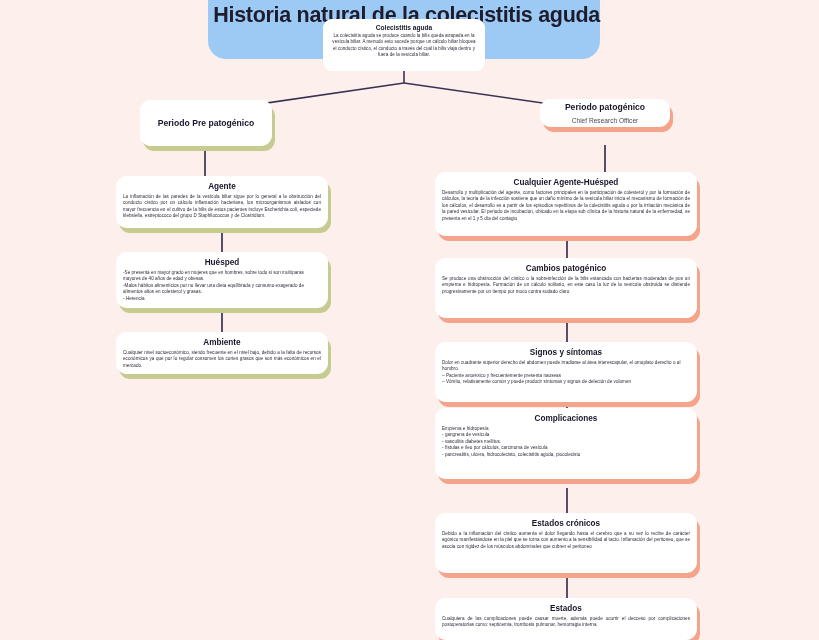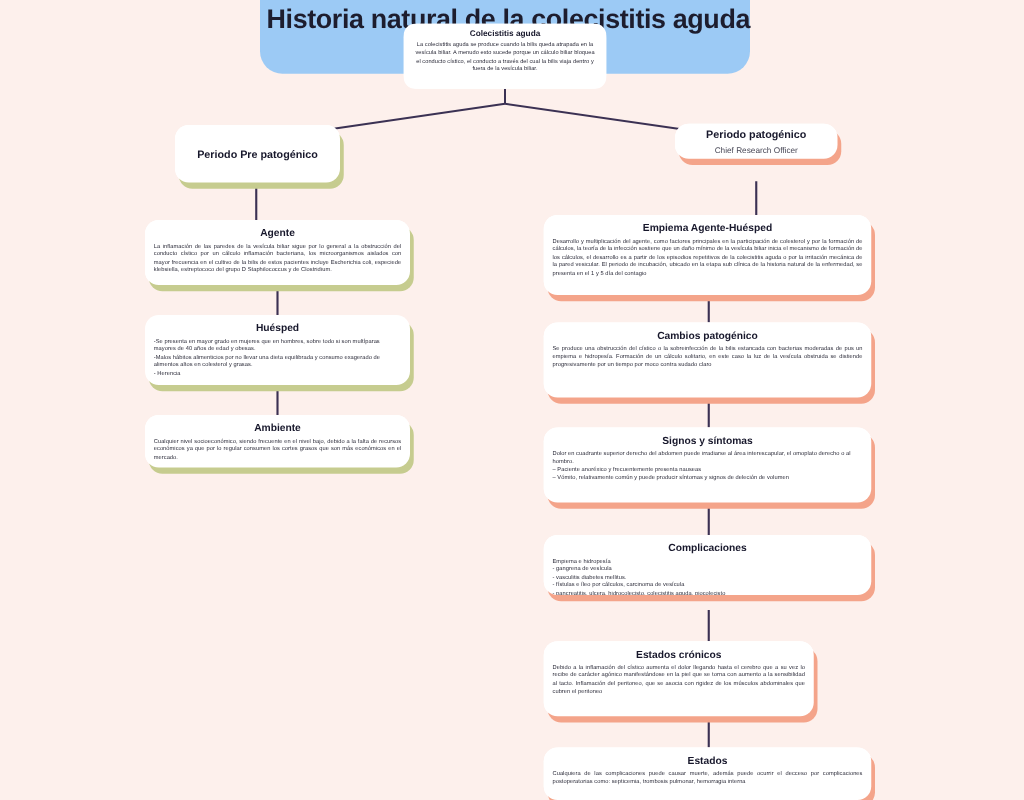--- a/index.html
+++ b/index.html
@@ -164,21 +164,21 @@
   <div class="shadow"></div>
   <div class="face">
     <div class="c-title">Periodo patogénico</div>
     <div class="c-sub">Chief Research Officer</div>
   </div>
 </div>
 
 <div class="card coral" style="left:435px;top:172px;width:262px;height:64px;">
   <div class="shadow"></div>
   <div class="face">
-    <div class="c-title">Empiema Agente-Huésped</div>
+    <div class="c-title">Cualquier Agente-Huésped</div>
     <div class="c-body">Desarrollo y multiplicación del agente, como factores principales en la participación de colesterol y por la formación de cálculos, la teoría de la infección sostiene que un daño mínimo de la vesícula biliar inicia el mecanismo de formación de los cálculos, el desarrollo es a partir de los episodios repetitivos de la colecistitis aguda o por la irritación mecánica de la pared vesicular. El periodo de incubación, ubicado en la etapa sub clínica de la historia natural de la enfermedad, se presenta en el 1 y 5 día del contagio</div>
   </div>
 </div>
 
 <div class="card coral" style="left:435px;top:258px;width:262px;height:60px;">
   <div class="shadow"></div>
   <div class="face">
     <div class="c-title">Cambios patogénico</div>
     <div class="c-body">Se produce una obstrucción del cístico o la sobreinfección de la bilis estancada con bacterias moderadas de pus un empiema e hidropesía. Formación de un cálculo solitario, en este caso la luz de la vesícula obstruida se distiende progresivamente por un tiempo por moco contra sudado claro</div>
   </div>
@@ -187,33 +187,33 @@
 <div class="card coral" style="left:435px;top:342px;width:262px;height:60px;">
   <div class="shadow"></div>
   <div class="face">
     <div class="c-title">Signos y síntomas</div>
     <div class="c-body lines" style="white-space:pre-line;">Dolor en cuadrante superior derecho del abdomen puede irradiarse al área interescapular, el omoplato derecho o al hombro.
 – Paciente anoréxico y frecuentemente presenta nauseas
 – Vómito, relativamente común y puede producir síntomas y signos de deleción de volumen</div>
   </div>
 </div>
 
-<div class="card coral" style="left:435px;top:428px;width:262px;height:48px;">
+<div class="card coral" style="left:435px;top:408px;width:262px;height:71px;">
   <div class="shadow"></div>
   <div class="face">
     <div class="c-title">Complicaciones</div>
     <div class="c-body lines" style="white-space:pre-line;">Empiema e hidropesía
 - gangrena de vesícula
 - vasculitis diabetes mellitus.
 - fístulas e íleo por cálculos, carcinoma de vesícula
 - pancreatitis, ulcera, hidrocolecisto, colecistitis aguda, piocolecisto</div>
   </div>
 </div>
 
-<div class="card coral" style="left:435px;top:513px;width:216px;height:60px;">
+<div class="card coral" style="left:435px;top:513px;width:262px;height:60px;">
   <div class="shadow"></div>
   <div class="face">
     <div class="c-title">Estados crónicos</div>
     <div class="c-body">Debido a la inflamación del cístico aumenta el dolor llegando hasta el cerebro que a su vez lo recibe de carácter agónico manifestándose en la piel que se torna con aumento a la sensibilidad al tacto. Inflamación del peritoneo, que se asocia con rigidez de los músculos abdominales que cubren el peritoneo</div>
   </div>
 </div>
 
 <div class="card coral" style="left:435px;top:598px;width:262px;height:42px;">
   <div class="shadow"></div>
   <div class="face">

